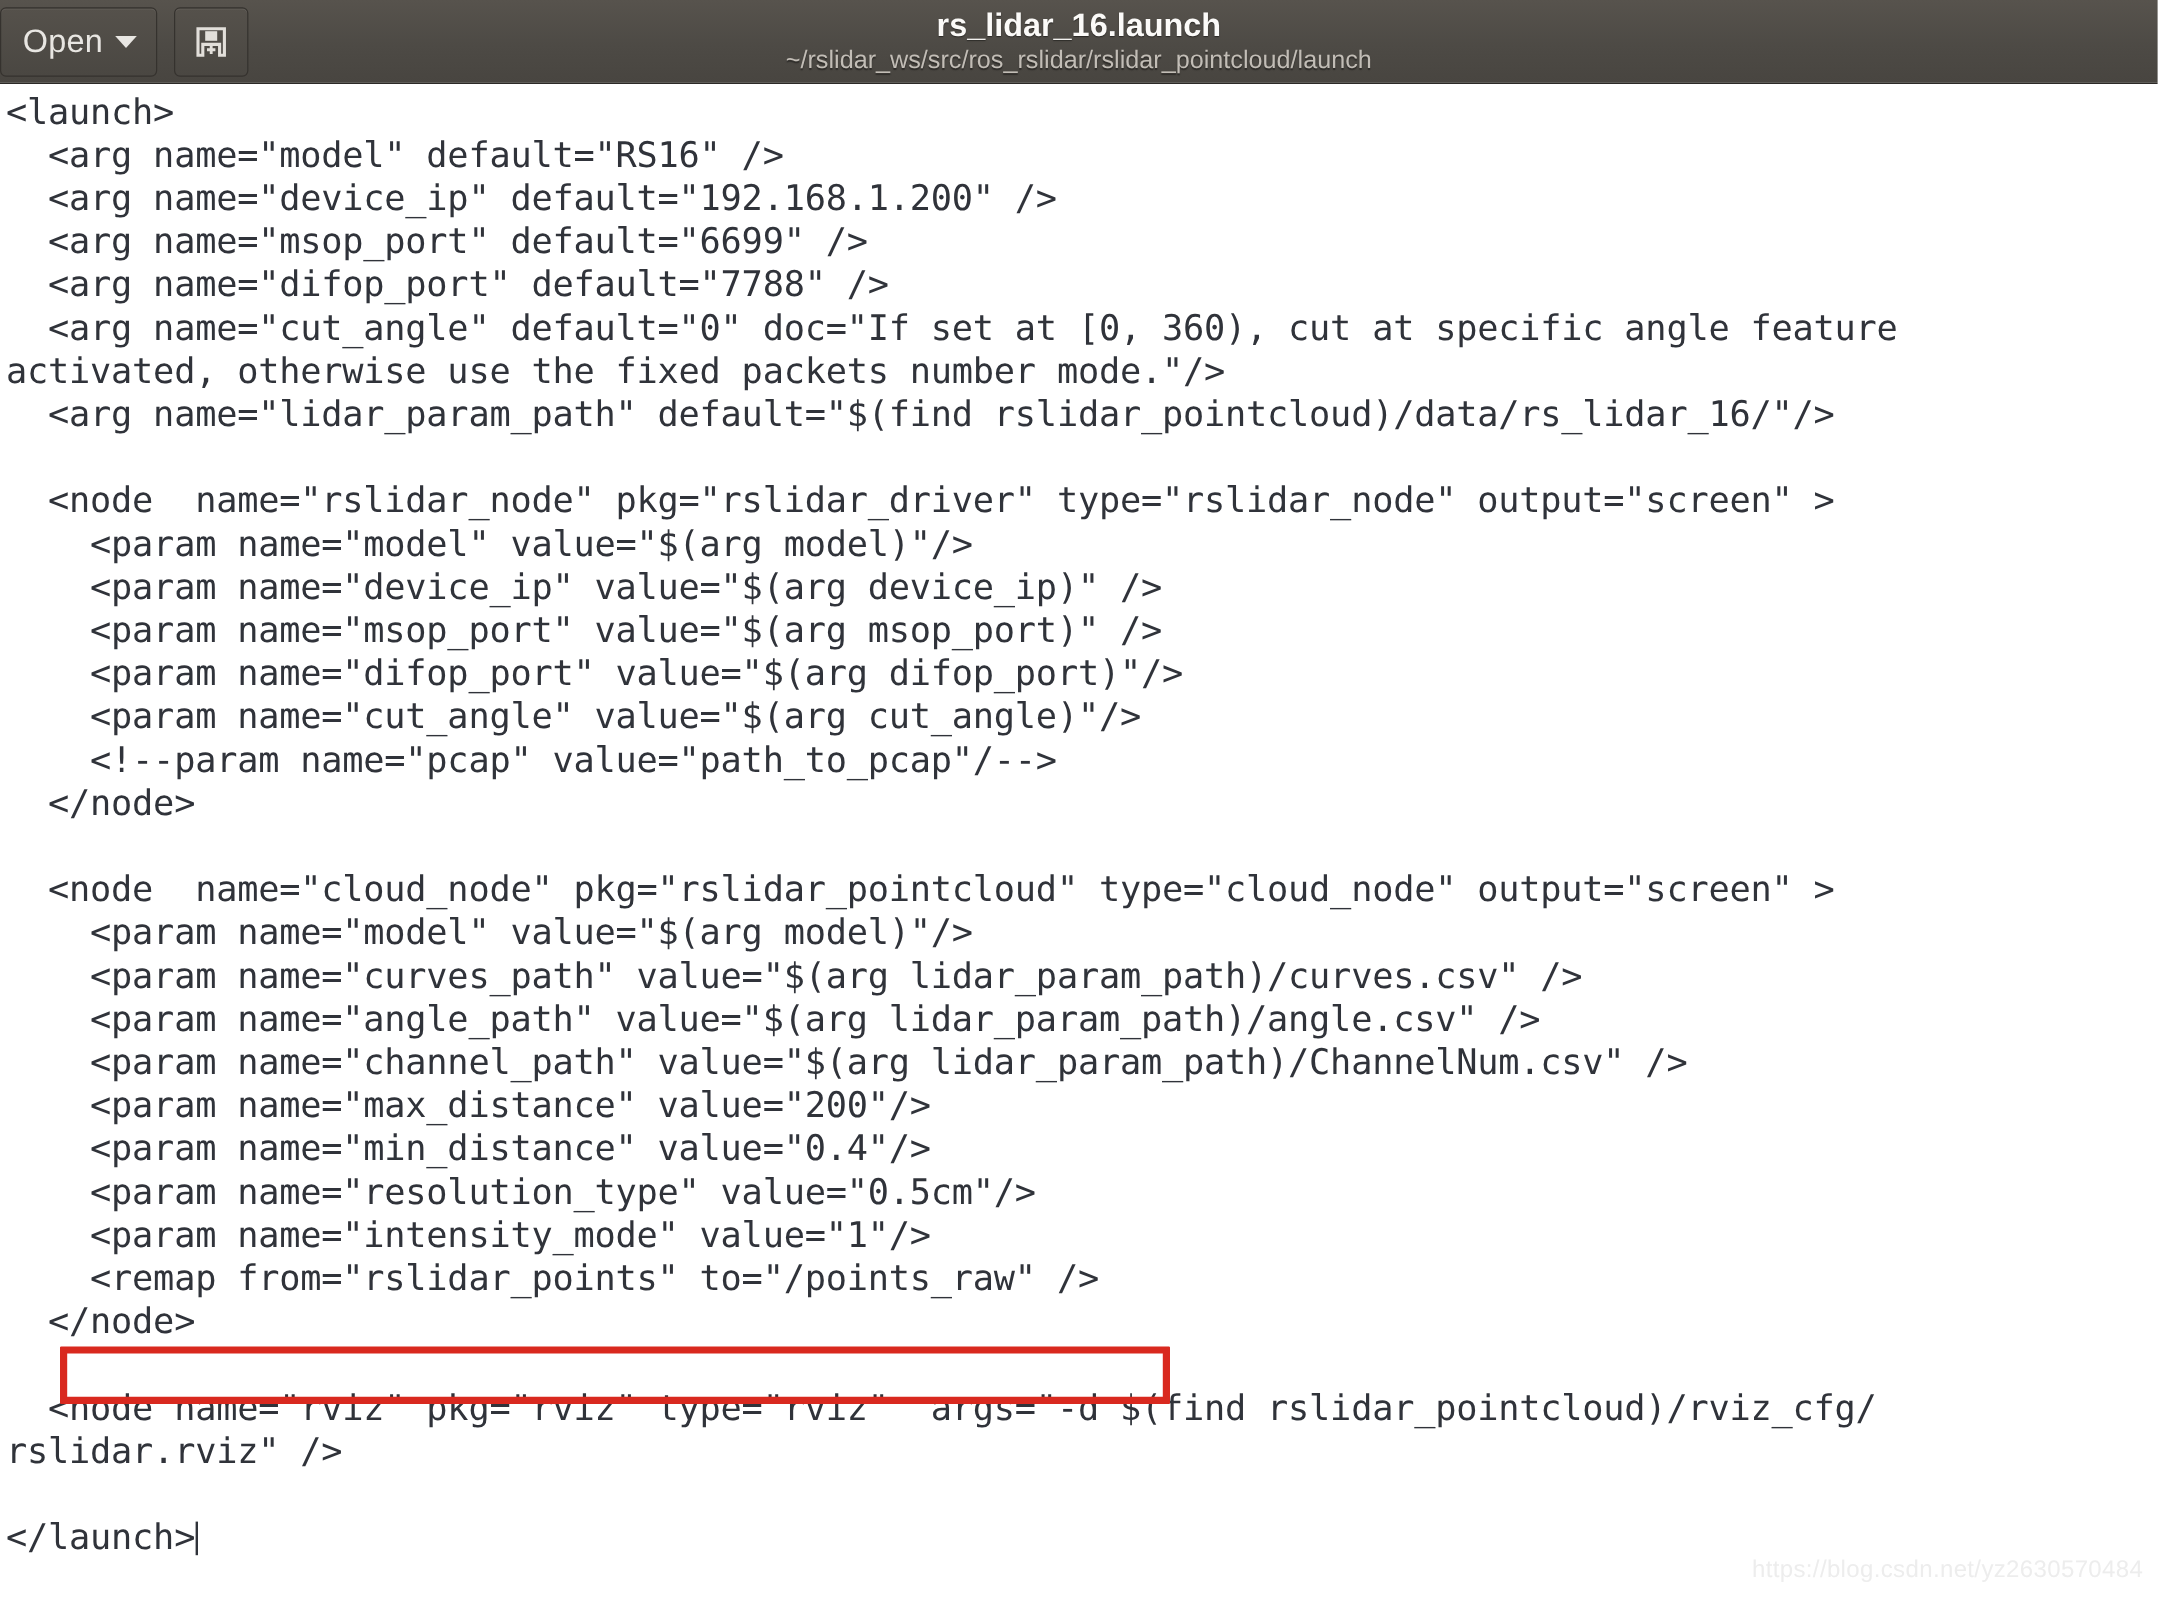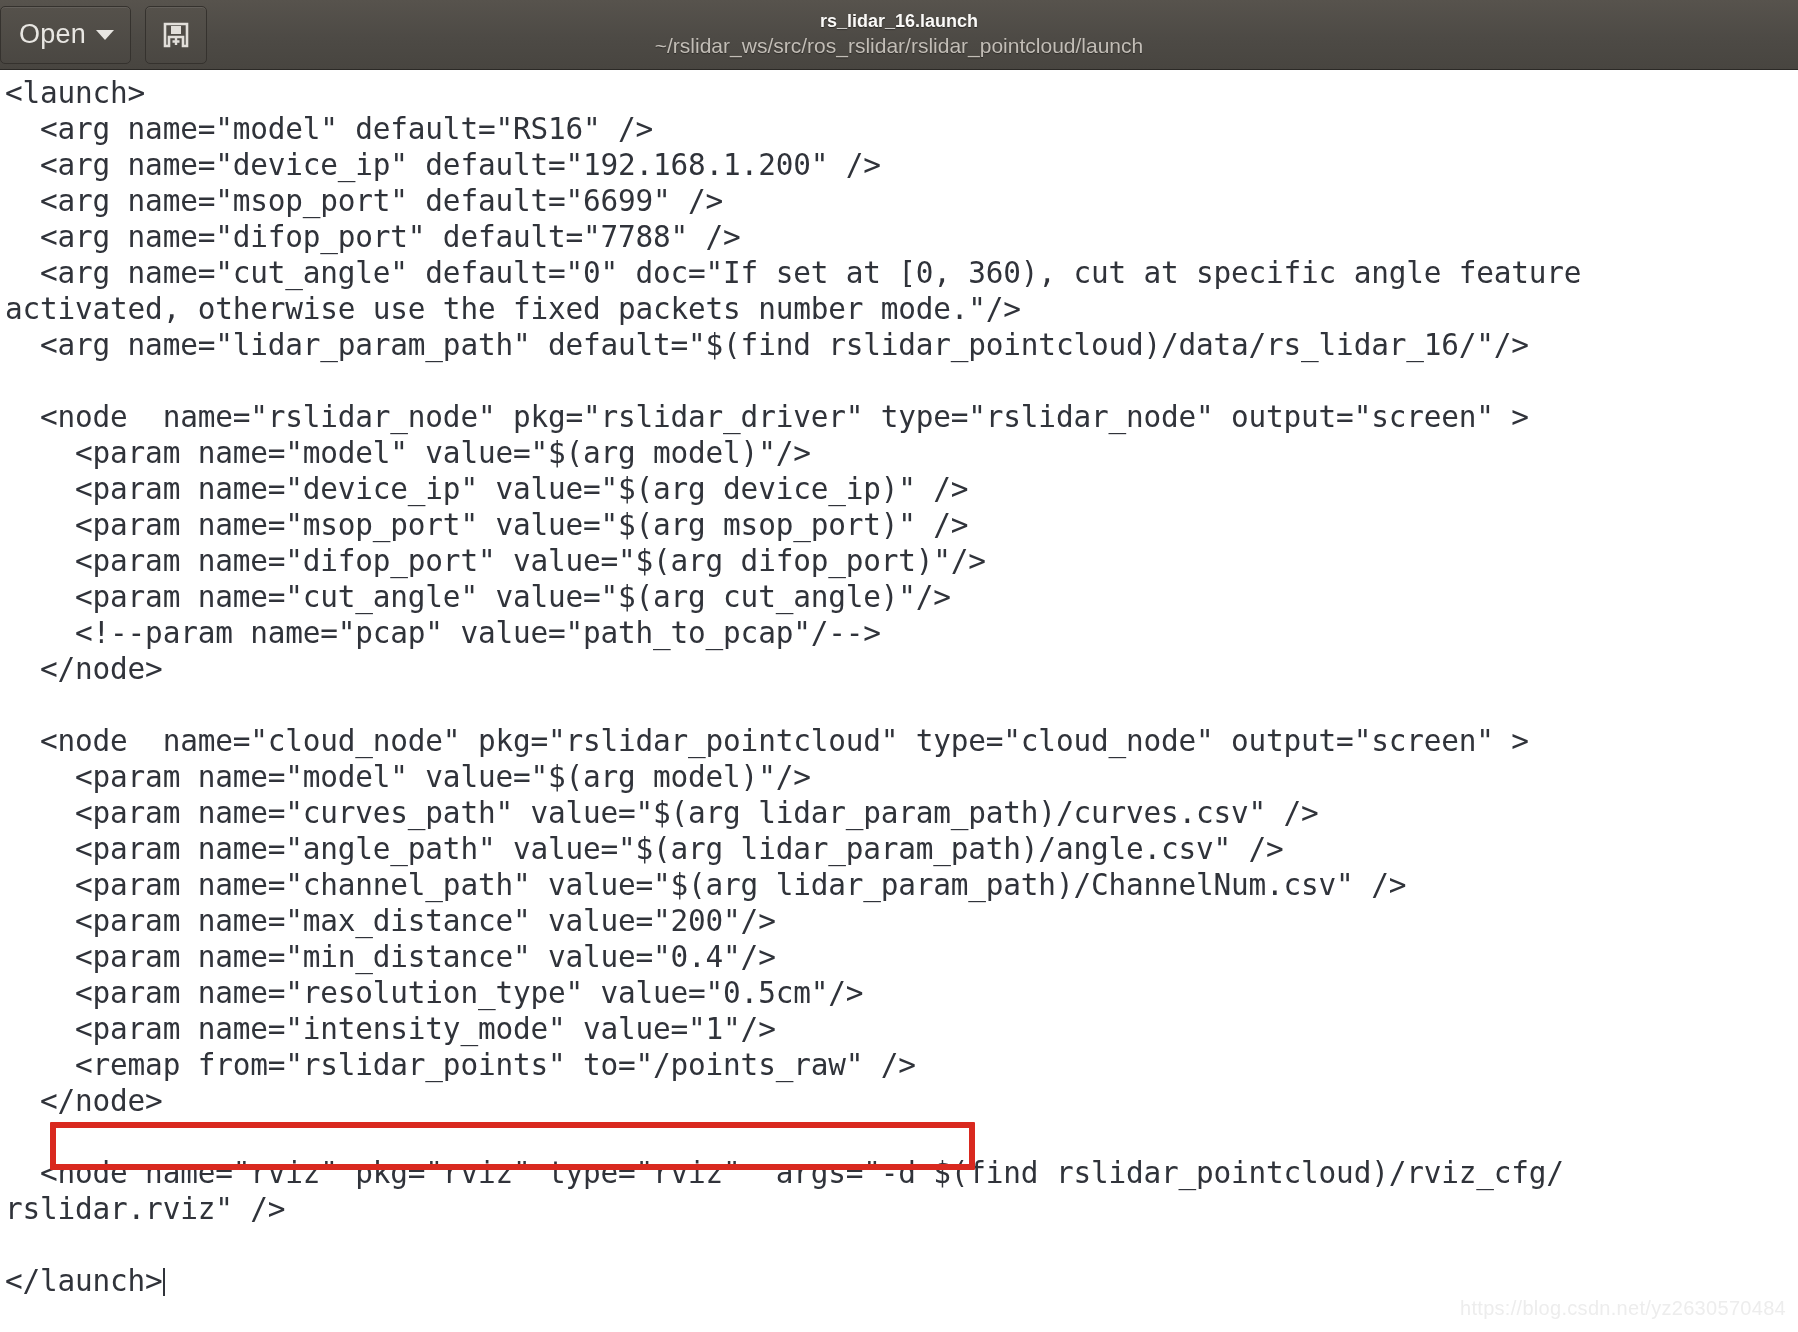--- a/index.html
+++ b/index.html
@@ -62,21 +62,21 @@
     height: 70px;
     display: flex;
     flex-direction: column;
     align-items: center;
     justify-content: center;
     pointer-events: none;
   }
   #doc-title {
     font-family: "Liberation Sans", sans-serif;
     font-weight: bold;
-    font-size: 18px;
+    font-size: 27px;
     color: #fbfaf8;
     line-height: 1.06;
     text-shadow: 0 1px 1px rgba(0,0,0,0.5);
   }
   #doc-path {
     font-family: "Liberation Sans", sans-serif;
     font-size: 21px;
     color: #c2bdb6;
     line-height: 1.15;
     margin-top: 3px;

